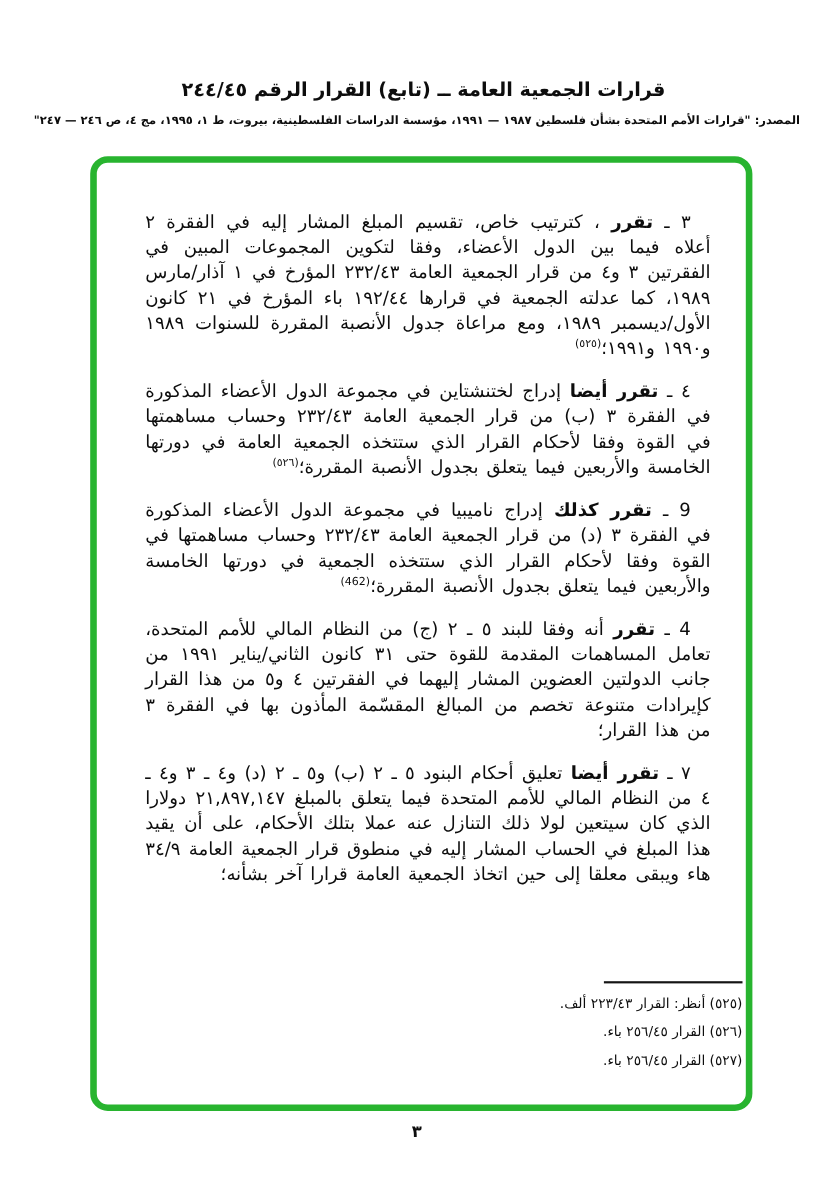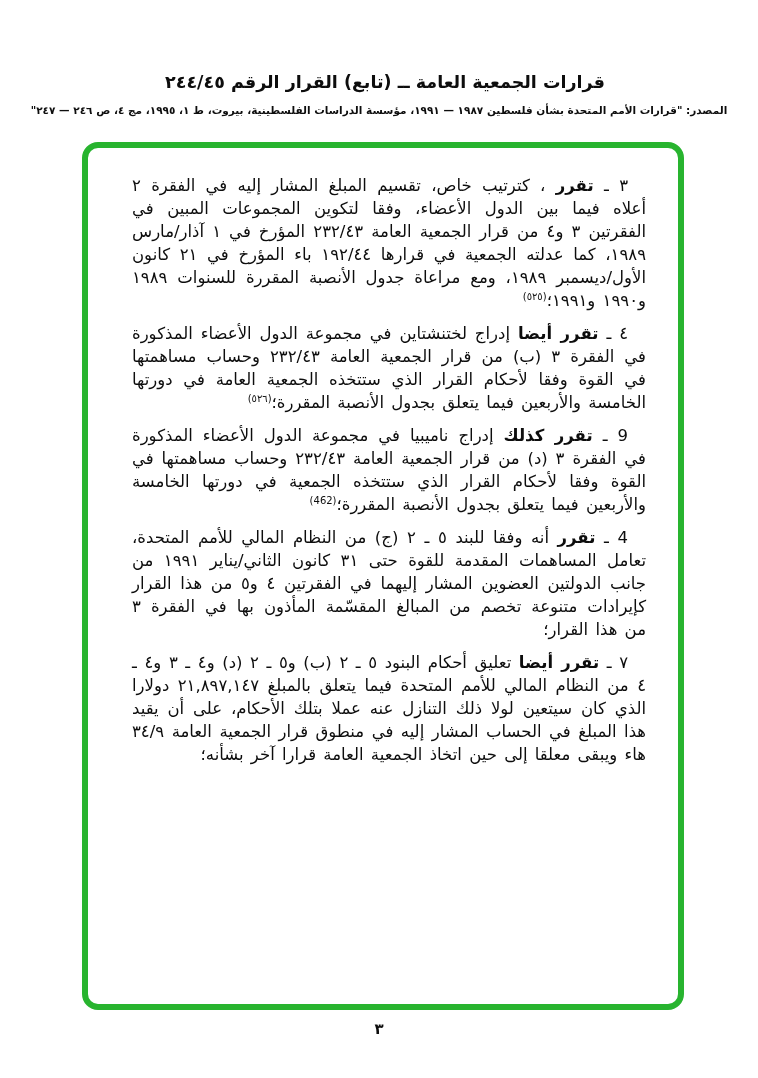--- a/index.html
+++ b/index.html
@@ -53,21 +53,21 @@
     top: 26px;
     right: 32px;
     width: 514px;
     direction: rtl;
     text-align: justify;
     font-size: 16.5px;
     line-height: 23px;
     word-spacing: 2px;
   }
   .content p {
-    margin: 0 0 10px 0;
+    margin: 16px 0 10px 0;
     text-indent: 18px;
   }
   .content b {
     font-weight: bold;
   }
   sup.fnref {
     font-size: 10px;
     line-height: 0;
   }
   .footnotes {
@@ -120,16 +120,22 @@
 
     <p><span>4 ـ</span>
       <b>تقرر</b>
       <span>أنه وفقا للبند ٥ ـ ٢ (ج) من النظام المالي للأمم المتحدة، تعامل المساهمات المقدمة للقوة حتى ٣١ كانون الثاني/يناير ١٩٩١ من جانب الدولتين العضوين المشار إليهما في الفقرتين ٤ و٥ من هذا القرار كإيرادات متنوعة تخصم من المبالغ المقسّمة المأذون بها في الفقرة ٣ من هذا القرار؛</span><sup class="fnref"></sup></p>
 
     <p><span>٧ ـ</span>
       <b>تقرر أيضا</b>
       <span>تعليق أحكام البنود ٥ ـ ٢ (ب) و٥ ـ ٢ (د) و٤ ـ ٣ و٤ ـ ٤ من النظام المالي للأمم المتحدة فيما يتعلق بالمبلغ ٢١,٨٩٧,١٤٧ دولارا الذي كان سيتعين لولا ذلك التنازل عنه عملا بتلك الأحكام، على أن يقيد هذا المبلغ في الحساب المشار إليه في منطوق قرار الجمعية العامة ٣٤/٩ هاء ويبقى معلقا إلى حين اتخاذ الجمعية العامة قرارا آخر بشأنه؛</span><sup class="fnref"></sup></p>
   </div>
 
+  <div class="footnotes">
+    <div class="fn-rule"></div>
+    <div class="fn">(٥٢٥) أنظر: القرار ٢٢٣/٤٣ ألف.</div>
+    <div class="fn">(٥٢٦) القرار ٢٥٦/٤٥ باء.</div>
+    <div class="fn">(٥٢٧) القرار ٢٥٦/٤٥ باء.</div>
+  </div>
 
 </div>
 
 <div class="pagenum">٣</div>
 
 </body></html>

